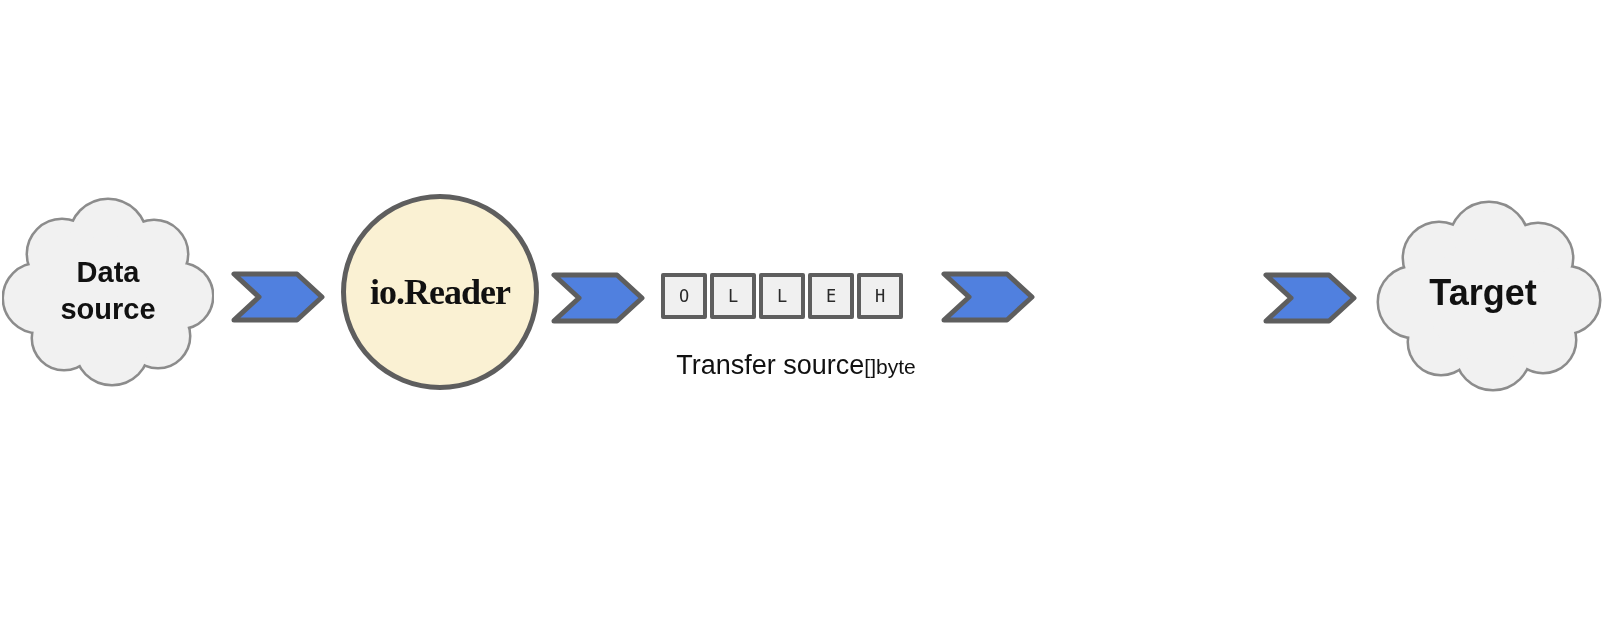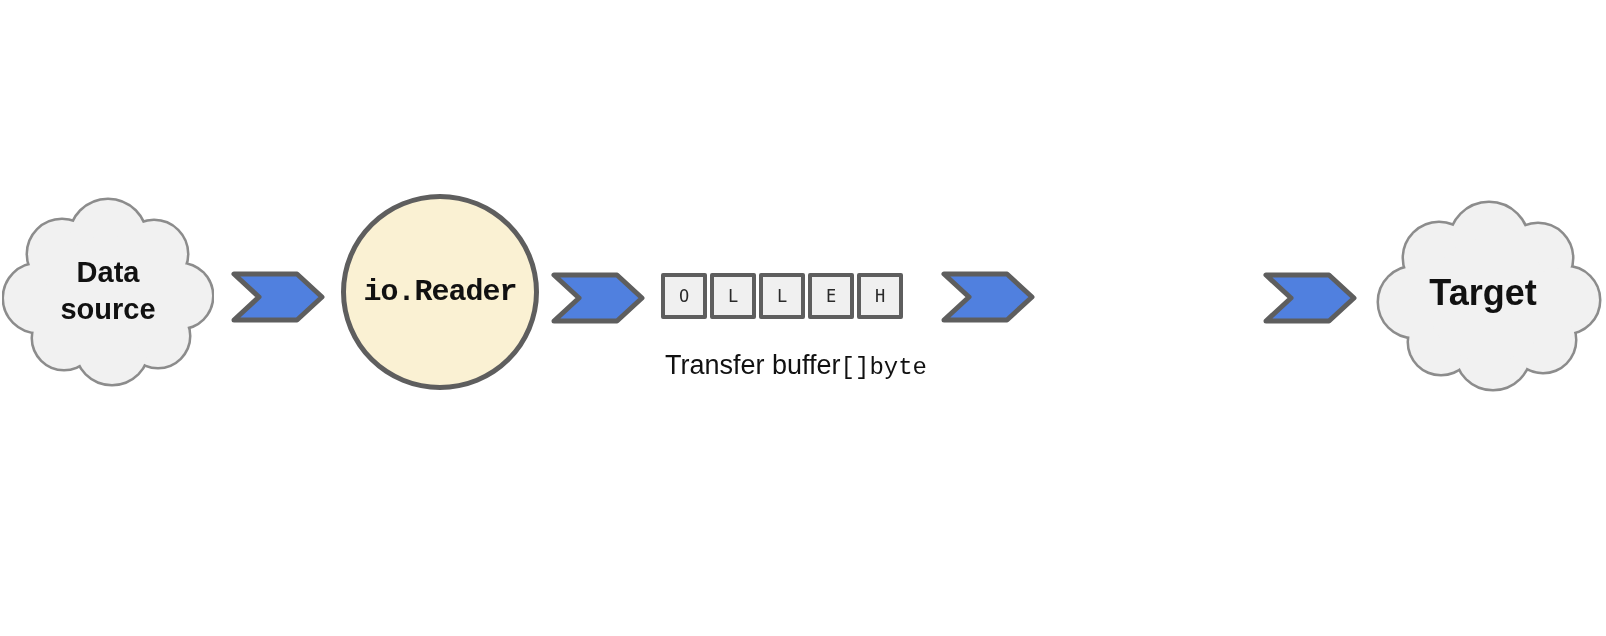--- a/index.html
+++ b/index.html
@@ -47,22 +47,22 @@
 
   
   .node-circle{
     position:absolute;box-sizing:border-box;
     width:198px;height:196px;border-radius:50%;
     background:var(--node-fill);
     border:5px solid var(--node-stroke);
     display:flex;align-items:center;justify-content:center;
   }
   .node-label{
-    font-family:Liberation Mono, monospace;
-    font-weight:bold;font-size:30px;color:var(--text);
+    font-family:Liberation Serif, serif;
+    font-weight:bold;font-size:36px;color:var(--text);
     letter-spacing:-1px;white-space:nowrap;
   }
 
   
   .buffer{
     position:absolute;left:661px;top:273px;
     display:flex;gap:3px;
   }
   .buffer-cell{
     box-sizing:border-box;width:46px;height:46px;
@@ -74,22 +74,22 @@
   .buffer-cell span{
     font-family:"DejaVu Sans Mono","Liberation Mono",monospace;
     font-size:17px;color:#2a2a2a;
   }
   .buffer-caption{
     position:absolute;left:640px;top:350px;width:312px;
     text-align:center;font-size:27px;color:var(--text);
     line-height:30px;white-space:nowrap;
   }
   .buffer-caption .code{
-    font-family:Liberation Mono, monospace;
-    font-size:24px;
+    font-family:Liberation Sans, sans-serif;
+    font-size:21px;
   }
 </style>
 </head>
 <body>
 
 <div class="stage">
 
   <div class="cloud-node" style="left:2px;top:196px;width:212px;height:200px;">
     <svg width="212" height="200" viewBox="0 0 212 200">
       <g class="cloud-outline">
@@ -141,21 +141,21 @@
       <span>L</span>
     </div>
     <div class="buffer-cell">
       <span>E</span>
     </div>
     <div class="buffer-cell">
       <span>H</span>
     </div>
   </div>
 
-  <div class="buffer-caption"><span>Transfer buffer</span><span class="code">[]byte</span></div>
+  <div class="buffer-caption"><span>Transfer source</span><span class="code">[]byte</span></div>
 
   <svg class="flow-arrow" style="left:941px;top:271px" width="94" height="52" viewBox="0 0 94 52">
     <polygon points="3,3 66,3 91,26 66,49 3,49 28,26"></polygon>
   </svg>
 
 
   <svg class="flow-arrow" style="left:1263px;top:272px" width="94" height="52" viewBox="0 0 94 52">
     <polygon points="3,3 66,3 91,26 66,49 3,49 28,26"></polygon>
   </svg>
 

